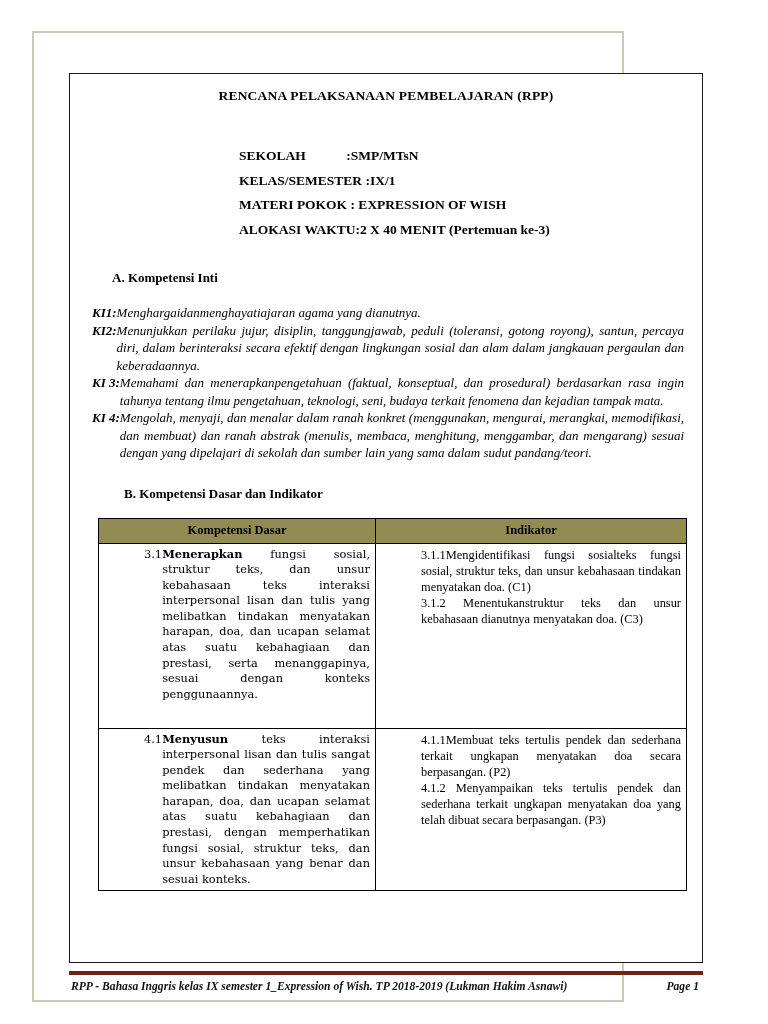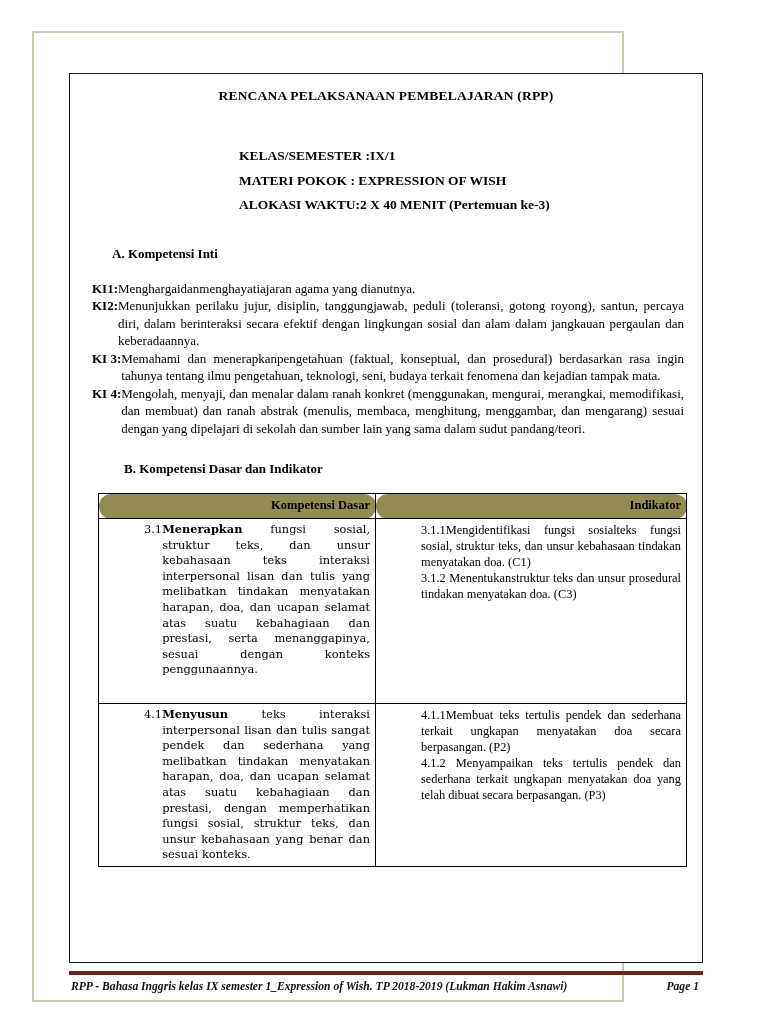--- a/index.html
+++ b/index.html
@@ -73,20 +73,21 @@
     color: #000;
   }
   .section-a { margin-top: 28px; }
   .section-b { margin-top: 24px; margin-left: 40px; }
 
   
   .ki-list {
     margin-top: 18px;
     margin-left: 8px;
     margin-right: 4px;
+    font-style: italic;
   }
   .ki-item {
     display: flex;
     align-items: flex-start;
     font-size: 13px;
     line-height: 17.5px;
     color: #000;
     margin-bottom: 0px;
   }
   .ki-key {
@@ -110,26 +111,25 @@
     border-collapse: collapse;
     table-layout: fixed;
   }
   .kd-table th, .kd-table td {
     border: 1.2px solid #000;
     vertical-align: top;
     padding: 3px 5px 3px 5px;
   }
   .kd-table th {
     background: #938c52;
-    text-align: right;
+    text-align: center;
     font-weight: bold;
     font-size: 12.5px;
     padding: 4px 5px 5px 5px;
     color: #000;
-    border-radius: 12px;
   }
   .kd-table col.c1 { width: 277px; }
   .kd-table col.c2 { width: 311px; }
 
   .cell-body {
     font-family: "DejaVu Serif", "Liberation Serif", serif;
     font-size: 11.4px;
     line-height: 15.6px;
     text-align: justify;
     text-justify: inter-word;
@@ -190,20 +190,21 @@
 <body>
 
 <div class="page-frame">
 
   <div class="content-border">
     <div class="content-inner">
 
       <div class="doc-title">RENCANA PELAKSANAAN PEMBELAJARAN (RPP)</div>
 
       <div class="meta-block">
+        <div class="meta-line">SEKOLAH            :SMP/MTsN</div>
         <div class="meta-line">KELAS/SEMESTER :IX/1</div>
         <div class="meta-line">MATERI POKOK : EXPRESSION OF WISH</div>
         <div class="meta-line">ALOKASI WAKTU:2 X 40 MENIT (Pertemuan ke-3)</div>
       </div>
 
       <div class="section-head section-a">A.  Kompetensi Inti</div>
 
       <div class="ki-list">
 
         <div class="ki-item">
@@ -250,21 +251,21 @@
             <td>
               <div class="cell-body kd-num-wrap">
                 <span class="kd-num">3.1</span>
                 <span class="kd-para">
                   <b>Menerapkan</b><span> fungsi sosial, struktur teks, dan unsur kebahasaan teks interaksi interpersonal lisan dan tulis yang melibatkan tindakan menyatakan harapan, doa, dan ucapan selamat atas suatu kebahagiaan dan prestasi, serta menanggapinya, sesuai dengan konteks penggunaannya.</span>
                 </span>
               </div>
             </td>
             <td>
               <div class="cell-body right-col">3.1.1Mengidentifikasi fungsi sosialteks fungsi sosial, struktur teks, dan unsur kebahasaan tindakan menyatakan doa. (C1)</div>
-              <div class="cell-body right-col">3.1.2 Menentukanstruktur teks dan unsur prosedural tindakan menyatakan doa. (C3)</div>
+              <div class="cell-body right-col">3.1.2 Menentukanstruktur teks dan unsur kebahasaan dianutnya menyatakan doa. (C3)</div>
             </td>
           </tr>
           <tr class="kd-row-2">
             <td>
               <div class="cell-body kd-num-wrap">
                 <span class="kd-num">4.1</span>
                 <span class="kd-para">
                   <b>Menyusun</b><span> teks interaksi interpersonal lisan dan tulis sangat pendek dan sederhana yang melibatkan tindakan menyatakan harapan, doa, dan ucapan selamat atas suatu kebahagiaan dan prestasi, dengan memperhatikan fungsi sosial, struktur teks, dan unsur kebahasaan yang benar dan sesuai konteks.</span>
                 </span>
               </div>

